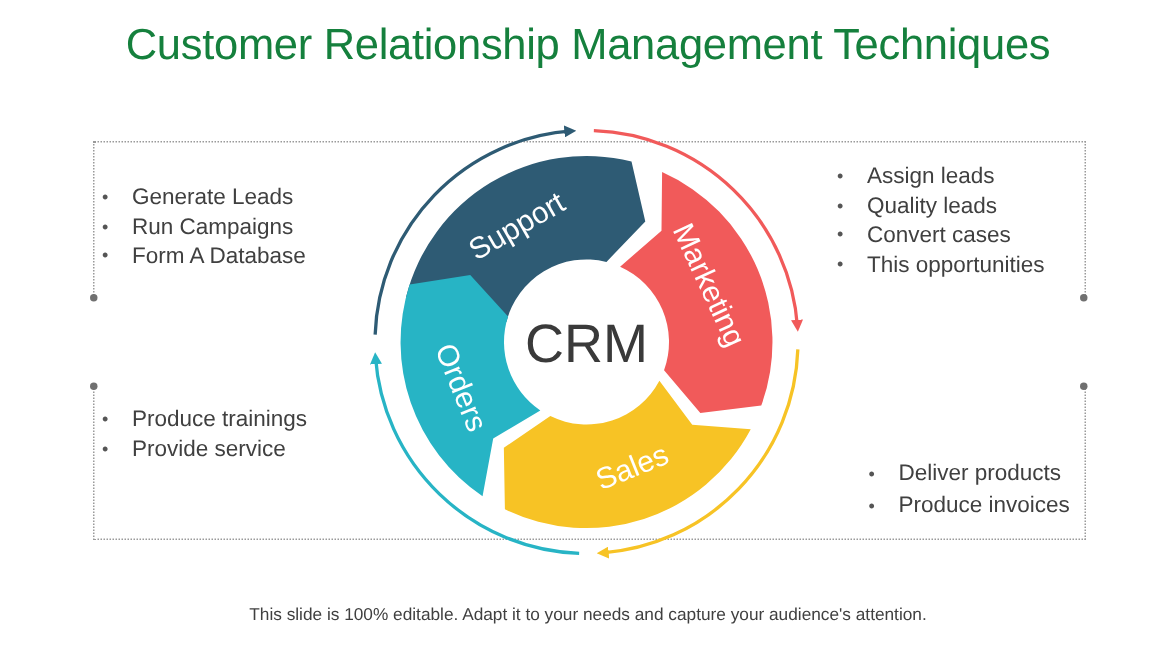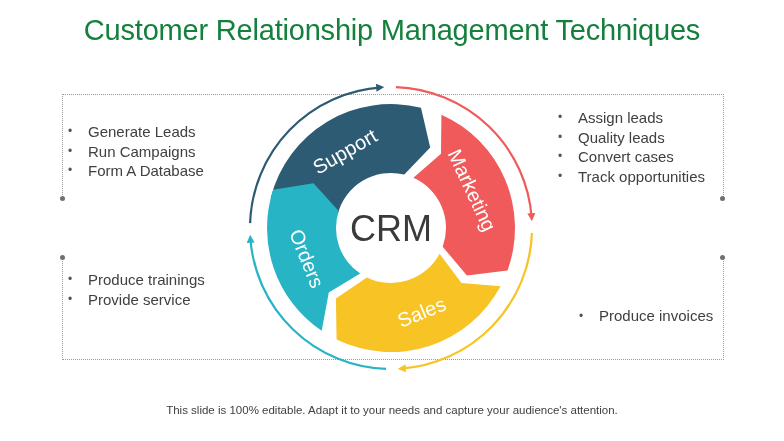--- a/index.html
+++ b/index.html
@@ -30,29 +30,30 @@
 <ul class="list" style="left:66px;top:122px;">
   <li>Generate Leads</li>
   <li>Run Campaigns</li>
   <li>Form A Database</li>
 </ul>
 
 <ul class="list" style="left:556px;top:108px;">
   <li>Assign leads</li>
   <li>Quality leads</li>
   <li>Convert cases</li>
-  <li>Track opportunities</li>
+  <li>This opportunities</li>
 </ul>
 
 <ul class="list" style="left:66px;top:270px;">
   <li>Produce trainings</li>
   <li>Provide service</li>
 </ul>
 
 <ul class="list" style="left:577px;top:306px;line-height:20.5px;">
+  <li>Deliver products</li>
   <li>Produce invoices</li>
 </ul>
 
 <svg class="wheel" width="784" height="441" viewBox="0 0 784 441">
   <defs>
     <marker id="ah0" markerWidth="8" markerHeight="8" refX="5" refY="4" orient="auto" markerUnits="userSpaceOnUse">
         <path d="M0,0 L8,4 L0,8 Z" fill="#2e5b74"></path>
       </marker>
     <marker id="ah1" markerWidth="8" markerHeight="8" refX="5" refY="4" orient="auto" markerUnits="userSpaceOnUse">
         <path d="M0,0 L8,4 L0,8 Z" fill="#f15a5a"></path>

